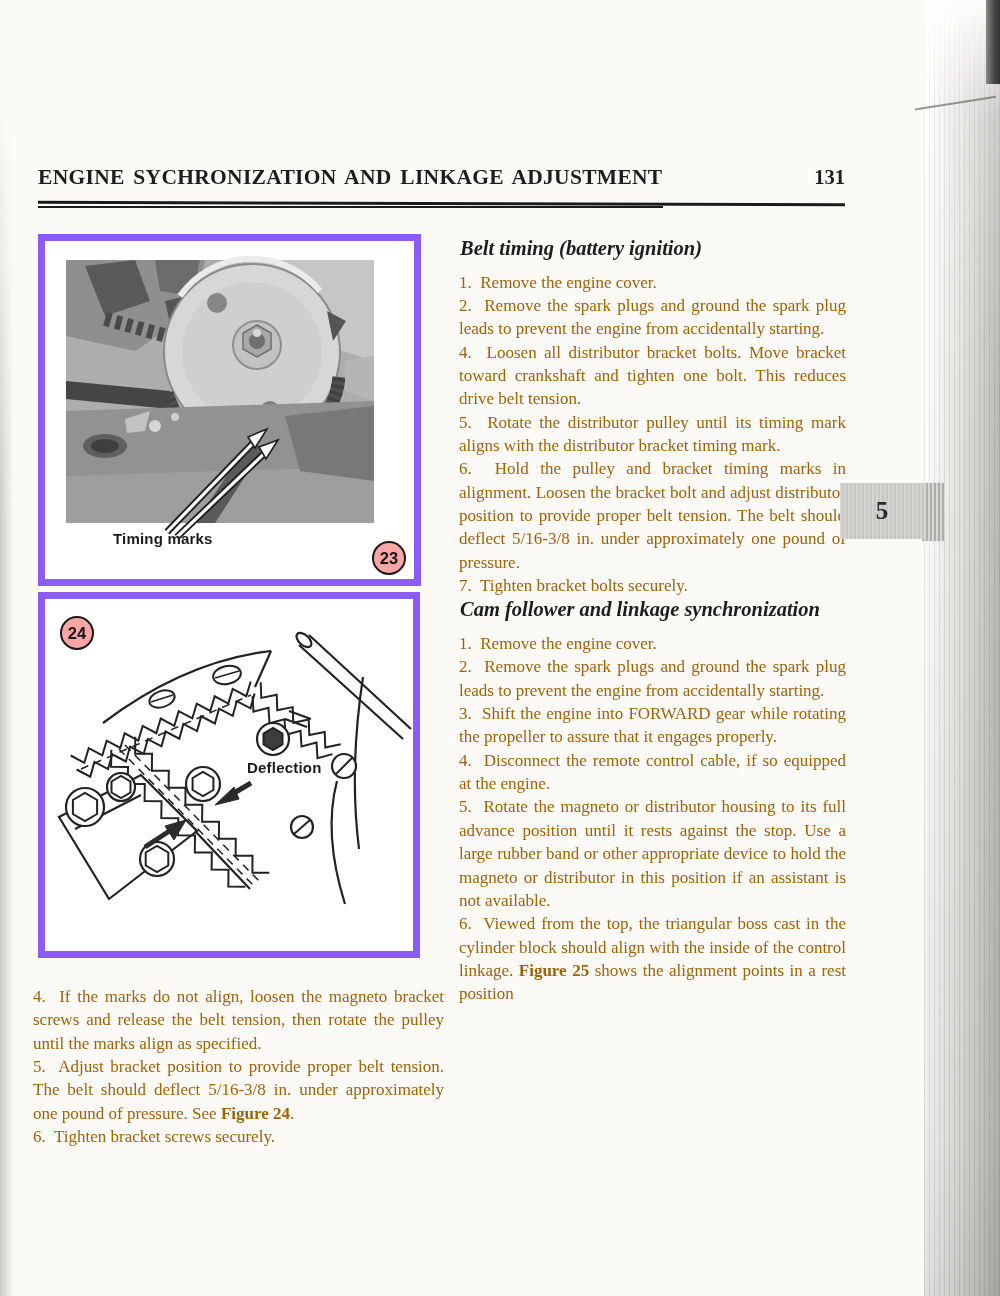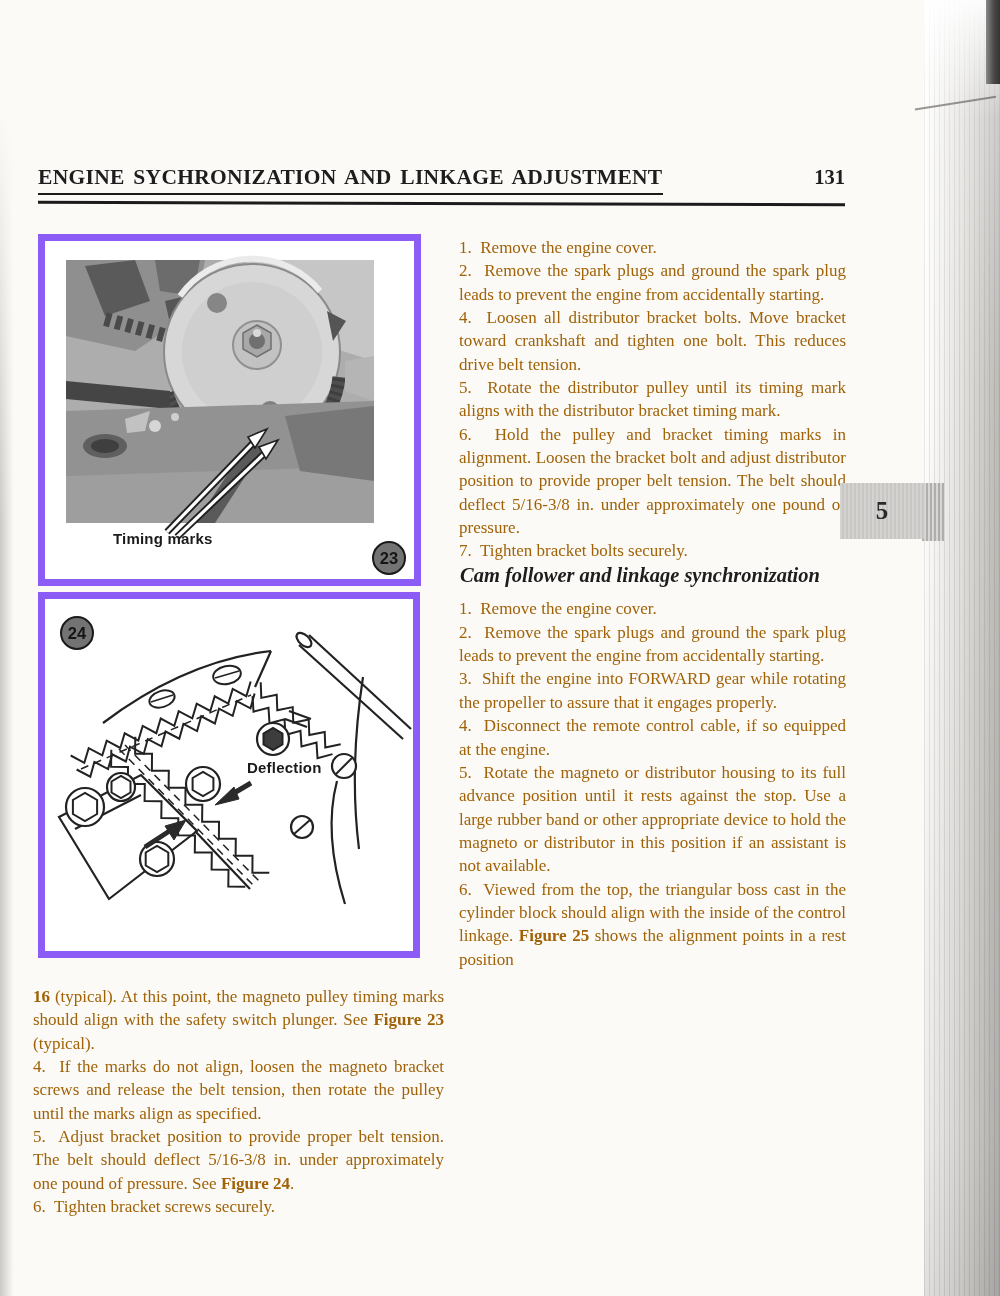--- a/index.html
+++ b/index.html
@@ -40,41 +40,41 @@
     background:repeating-linear-gradient(90deg,#a3a2a0 0 2px,#d3d2cf 2px 4px);
     opacity:.85;
   }
   
   .header-row{
     position:absolute;left:38px;top:166px;width:807px;
     display:flex;justify-content:space-between;align-items:baseline;
   }
   .page-title{
     font-size:21.5px;font-weight:bold;letter-spacing:.3px;word-spacing:3px;margin:0;
-    border-bottom:2.5px solid #1c1c1c;padding-bottom:3px;line-height:1.1;
+    border-bottom:2.5px solid #1c1c1c;padding-bottom:16px;line-height:1.1;
   }
   .page-number{font-size:20.5px;font-weight:bold;}
   .header-rule{
     position:absolute;left:38px;top:202px;width:807px;height:3px;background:#1b1b1b;
     transform:rotate(.18deg);
   }
   
   .figbox{position:absolute;background:#ffffff;border:7px solid #8b5cf6;}
   #fig23{left:38px;top:234px;width:369px;height:338px;}
   #fig24{left:38px;top:592px;width:368px;height:352px;}
   .figbox svg{position:absolute;left:0;top:0;width:100%;height:100%;}
   .fig-caption{
     position:absolute;font-family:"Liberation Sans",sans-serif;font-weight:bold;
     font-size:15px;color:#1b1b1b;letter-spacing:.2px;
   }
   #cap23{left:68px;top:289px;}
   #cap24{left:202px;top:160px;}
   .fig-circle{
     position:absolute;width:30px;height:30px;border:2.5px solid #1a1a1a;border-radius:50%;
-    background:#737373;display:flex;align-items:center;justify-content:center;
+    background:#fca5a5;display:flex;align-items:center;justify-content:center;
     font-family:"Liberation Sans",sans-serif;font-weight:bold;font-size:16.5px;color:#151515;
   }
   #circ23{left:327px;top:300px;}
   #circ24{left:15px;top:17px;}
   
   .col-left{position:absolute;left:33px;top:985px;width:411px;}
   .col-right{position:absolute;left:459px;top:236px;width:387px;}
   .para{margin:0;text-align:justify;font-size:17px;line-height:23.35px;color:#a16207;}
   .bold{font-weight:bold;}
   .section-heading{
@@ -217,29 +217,29 @@
         <line x1="100" y1="248" x2="126" y2="231" stroke-width="5"></line>
         <polygon points="141,221 120,227 129,241"></polygon>
       </g>
     </svg>
     <span class="fig-circle" id="circ24">24</span>
     <span class="fig-caption" id="cap24">Deflection</span>
   </div>
 
   <div class="col-left">
     <div>
-        <p class="para"><span class="bold">16</span><span> (typical). At this point, the magneto pulley timing marks should align with the safety switch plunger. See </span><span class="bold">Figure 23</span><span> (typical).</span></p>
         <p class="para"><span>4.&nbsp; If the marks do not align, loosen the magneto bracket screws and release the belt tension, then rotate the pulley until the marks align as specified.</span></p>
         <p class="para"><span>5.&nbsp; Adjust bracket position to provide proper belt tension. The belt should deflect 5/16-3/8 in. under approximately one pound of pressure. See </span><span class="bold">Figure 24</span><span>.</span></p>
         <p class="para"><span>6.&nbsp; Tighten bracket screws securely.</span></p>
       </div>
   </div>
 
   <div class="col-right">
     <section class="section-1">
+      <h2 class="section-heading">Belt timing (battery ignition)</h2>
       <div>
           <p class="para"><span>1.&nbsp; Remove the engine cover.</span></p>
           <p class="para"><span>2.&nbsp; Remove the spark plugs and ground the spark plug leads to prevent the engine from accidentally starting.</span></p>
           <p class="para"><span>4.&nbsp; Loosen all distributor bracket bolts. Move bracket toward crankshaft and tighten one bolt. This reduces drive belt tension.</span></p>
           <p class="para"><span>5.&nbsp; Rotate the distributor pulley until its timing mark aligns with the distributor bracket timing mark.</span></p>
           <p class="para"><span>6.&nbsp; Hold the pulley and bracket timing marks in alignment. Loosen the bracket bolt and adjust distributor position to provide proper belt tension. The belt should deflect 5/16-3/8 in. under approximately one pound of pressure.</span></p>
           <p class="para"><span>7.&nbsp; Tighten bracket bolts securely.</span></p>
         </div>
     </section>
     <section class="section-2">

